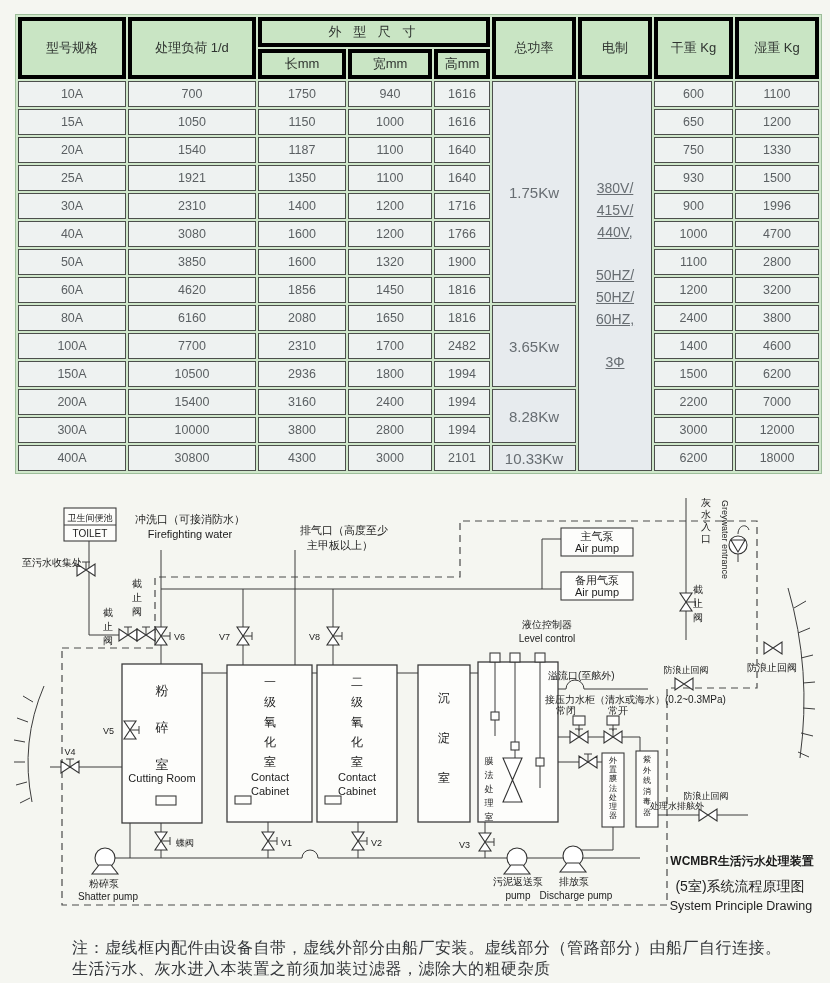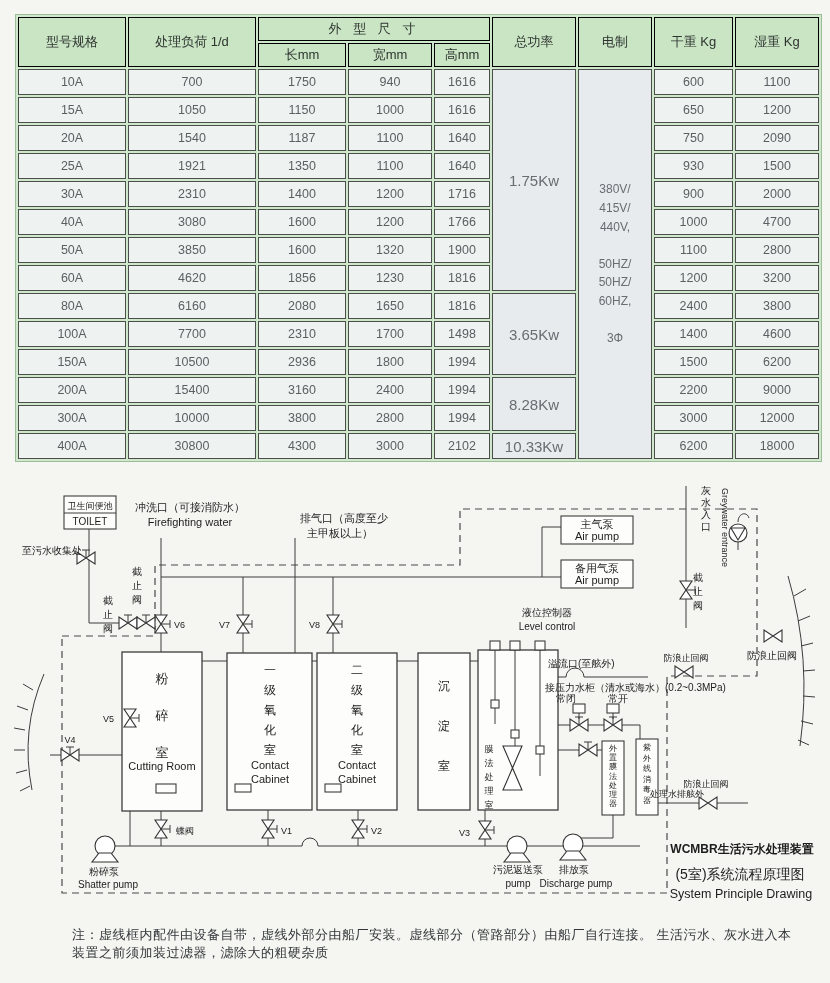--- a/index.html
+++ b/index.html
@@ -1,36 +1,36 @@
 <!DOCTYPE html>
 <html><head>
 <meta charset="utf-8">
 <style>
   html,body{margin:0;padding:0;}
   body{width:830px;height:983px;background:#f5f6f1;font-family:"Liberation Sans",sans-serif;overflow:hidden;}
   
   .table-wrap{margin:14px 15px 0 15px;}
   table.spec{border-collapse:separate;border-spacing:2px;background:#cfe7ca;width:800px;table-layout:fixed;border:1px solid #9dbd9a;}
-  table.spec th{background:#c9e5c4;border:1px solid #000000;font-weight:normal;color:#2f3430;font-size:13px;padding:2px 0;}
+  table.spec th{background:#c9e5c4;border:4px solid #000000;font-weight:normal;color:#2f3430;font-size:13px;padding:2px 0;}
   table.spec td{background:#eef2f1;border:1px solid #4c4f4c;text-align:center;color:#5a5f62;font-size:12.5px;height:24px;padding:0;}
   table.spec td.merged{background:#e7ebee;color:#676d72;font-size:15px;}
-  table.spec td.electric{white-space:pre-line;line-height:1.55;font-size:12px;}
+  table.spec td.electric{white-space:pre-line;line-height:1.55;font-size:14px;text-decoration:underline;}
   th.dims{letter-spacing:4px;}
   
   .diagram{margin-top:16px;}
   svg text{fill:#1c1c1c;font-family:"Liberation Sans",sans-serif;}
   .ln{stroke:#3c3c3c;stroke-width:1;fill:none;}
   .dash{stroke:#4a4a4a;stroke-width:1.2;fill:none;stroke-dasharray:7 5;}
   .tank{fill:#fdfdfb;stroke:#3c3c3c;stroke-width:1.3;}
   .box{fill:#fdfdfb;stroke:#3c3c3c;stroke-width:1.1;}
   .vshape{fill:#ffffff;stroke:#333;stroke-width:1.1;}
   .lbl{font-size:10px;}
   .lbl11{font-size:11px;}
   .lbl9{font-size:9px;}
-  .note{margin:8px 30px 16px 72px;font-size:13px;color:#33363a;letter-spacing:0.5px;}
+  .note{margin:8px 30px 16px 72px;font-size:16px;color:#33363a;letter-spacing:0.5px;}
 </style>
 </head>
 <body>
 
 <div class="table-wrap">
   <table class="spec">
     <colgroup>
       <col style="width:108px">
         <col style="width:128px">
         <col style="width:88px">
@@ -86,39 +86,39 @@
           <td>650</td>
           <td>1200</td>
         </tr>
         <tr>
           <td>20A</td>
           <td>1540</td>
           <td>1187</td>
           <td>1100</td>
           <td>1640</td>
           <td>750</td>
-          <td>2090</td>
+          <td>1330</td>
         </tr>
         <tr>
           <td>25A</td>
           <td>1921</td>
           <td>1350</td>
           <td>1100</td>
           <td>1640</td>
           <td>930</td>
           <td>1500</td>
         </tr>
         <tr>
           <td>30A</td>
           <td>2310</td>
           <td>1400</td>
           <td>1200</td>
           <td>1716</td>
           <td>900</td>
-          <td>2000</td>
+          <td>1996</td>
         </tr>
         <tr>
           <td>40A</td>
           <td>3080</td>
           <td>1600</td>
           <td>1200</td>
           <td>1766</td>
           <td>1000</td>
           <td>4700</td>
         </tr>
@@ -128,78 +128,78 @@
           <td>1600</td>
           <td>1320</td>
           <td>1900</td>
           <td>1100</td>
           <td>2800</td>
         </tr>
         <tr>
           <td>60A</td>
           <td>4620</td>
           <td>1856</td>
-          <td>1230</td>
+          <td>1450</td>
           <td>1816</td>
           <td>1200</td>
           <td>3200</td>
         </tr>
         <tr>
           <td>80A</td>
           <td>6160</td>
           <td>2080</td>
           <td>1650</td>
           <td>1816</td>
           <td class="merged" rowspan="3">3.65Kw</td>
           <td>2400</td>
           <td>3800</td>
         </tr>
         <tr>
           <td>100A</td>
           <td>7700</td>
           <td>2310</td>
           <td>1700</td>
-          <td>1498</td>
+          <td>2482</td>
           <td>1400</td>
           <td>4600</td>
         </tr>
         <tr>
           <td>150A</td>
           <td>10500</td>
           <td>2936</td>
           <td>1800</td>
           <td>1994</td>
           <td>1500</td>
           <td>6200</td>
         </tr>
         <tr>
           <td>200A</td>
           <td>15400</td>
           <td>3160</td>
           <td>2400</td>
           <td>1994</td>
           <td class="merged" rowspan="2">8.28Kw</td>
           <td>2200</td>
-          <td>9000</td>
+          <td>7000</td>
         </tr>
         <tr>
           <td>300A</td>
           <td>10000</td>
           <td>3800</td>
           <td>2800</td>
           <td>1994</td>
           <td>3000</td>
           <td>12000</td>
         </tr>
         <tr>
           <td>400A</td>
           <td>30800</td>
           <td>4300</td>
           <td>3000</td>
-          <td>2102</td>
+          <td>2101</td>
           <td class="merged" rowspan="1">10.33Kw</td>
           <td>6200</td>
           <td>18000</td>
         </tr>
       </tbody>
   </table>
 </div>
 
 <div class="diagram">
 <svg width="830" height="436" viewBox="0 0 830 436">

